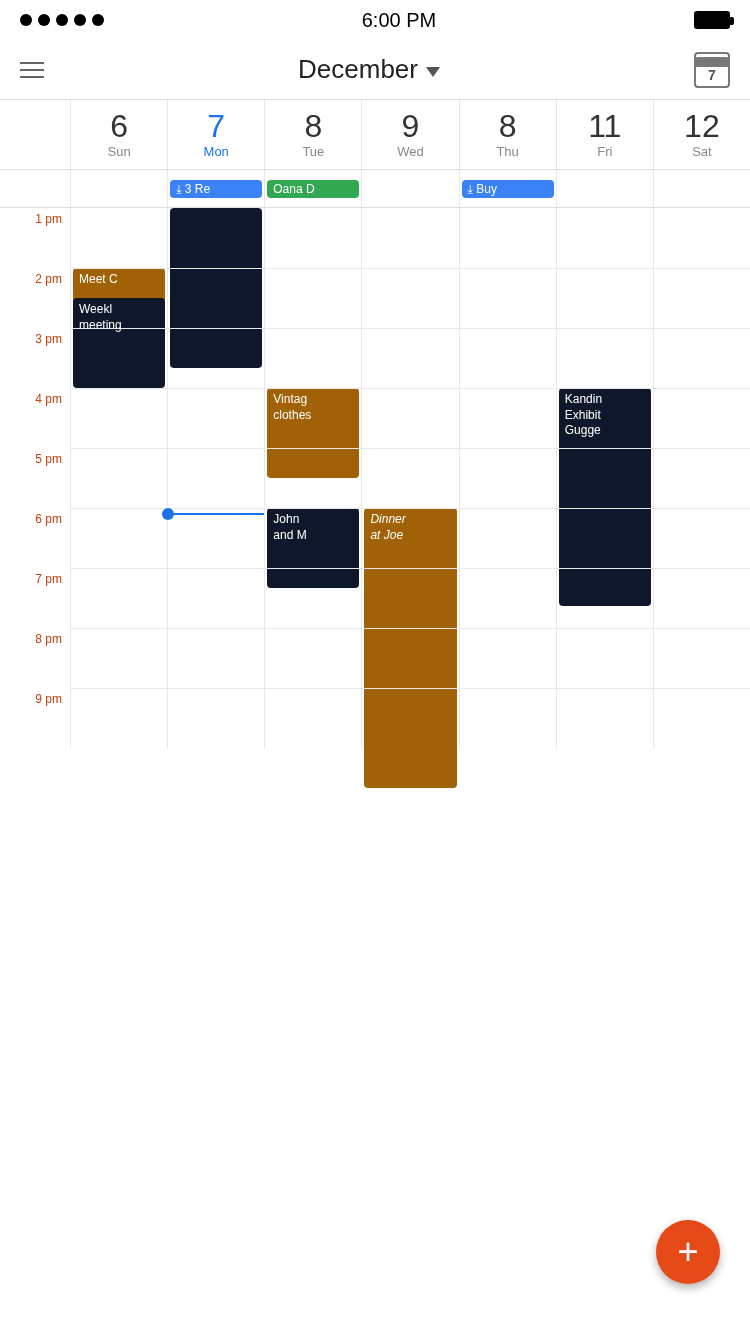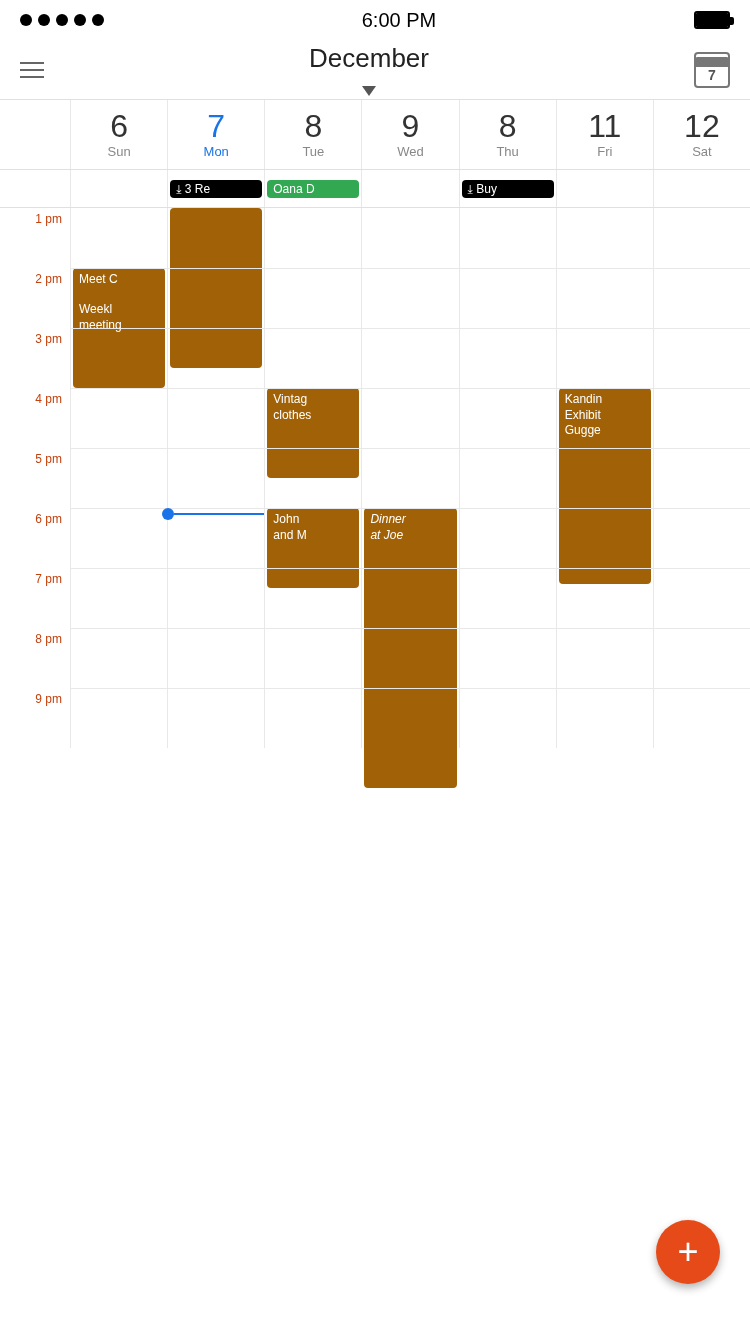--- a/index.html
+++ b/index.html
@@ -45,21 +45,21 @@
       display: flex;
       align-items: center;
       justify-content: space-between;
       padding: 0 20px;
       border-bottom: 1px solid #e0e0e0;
     }
     .hamburger { display: flex; flex-direction: column; gap: 5px; cursor: pointer; }
     .hamburger span { width: 24px; height: 2px; background: #666; display: block; }
     .header-title {
       display: flex; align-items: center; gap: 8px;
-      font-size: 26px; font-weight: 400; color: #222; flex-direction: column;
+      font-size: 26px; font-weight: 400; color: #222;
     }
     .header-title .arrow {
       width: 0; height: 0;
       border-left: 7px solid transparent;
       border-right: 7px solid transparent;
       border-top: 10px solid #555;
       margin-top: 4px;
     }
     .calendar-icon {
       width: 36px; height: 36px; border: 2px solid #777; border-radius: 4px;
@@ -117,21 +117,21 @@
       padding: 2px 6px;
       font-size: 12px;
       color: #fff;
       font-weight: 500;
       white-space: nowrap;
       overflow: hidden;
       text-overflow: ellipsis;
       width: 100%;
       cursor: pointer;
     }
-    .allday-event.blue { background: #000000; }
+    .allday-event.blue { background: #3b82f6; }
     .allday-event.green { background: #33a853; }
     .time-labels {
       width: 70px;
       flex-shrink: 0;
     }
     .time-slot-label {
       height: 60px;
       display: flex;
       align-items: flex-start;
       justify-content: flex-end;
@@ -156,21 +156,21 @@
       position: absolute;
       border-radius: 4px;
       padding: 4px 6px;
       font-size: 12px;
       color: #fff;
       font-weight: 500;
       overflow: hidden;
       cursor: pointer;
       line-height: 1.3;
     }
-    .event.blue { background: #a16207; }
+    .event.blue { background: #0f172a; }
     .event.green { background: #a16207; }
     .event.orange { background: #a16207; font-style: italic; }
 
     
     .current-time-line {
       position: absolute;
       left: 0; right: 0;
       display: flex;
       align-items: center;
       pointer-events: none;
@@ -363,21 +363,21 @@
       <div class="event orange" style="top:300px; left:2px; right:2px; height:280px;">
         Dinner<br>at Joe
       </div>
     </div>
 
     <div class="grid-day-col" style="position:relative;">
     </div>
 
     <div class="grid-day-col" style="position:relative;">
 
-      <div class="event blue" style="top:180px; left:2px; right:2px; height:196px;">
+      <div class="event blue" style="top:180px; left:2px; right:2px; height:218px;">
         Kandin<br>Exhibit<br>Gugge
       </div>
     </div>
 
     <div class="grid-day-col" style="position:relative;">
     </div>
 
   </div>
 </div>
 

